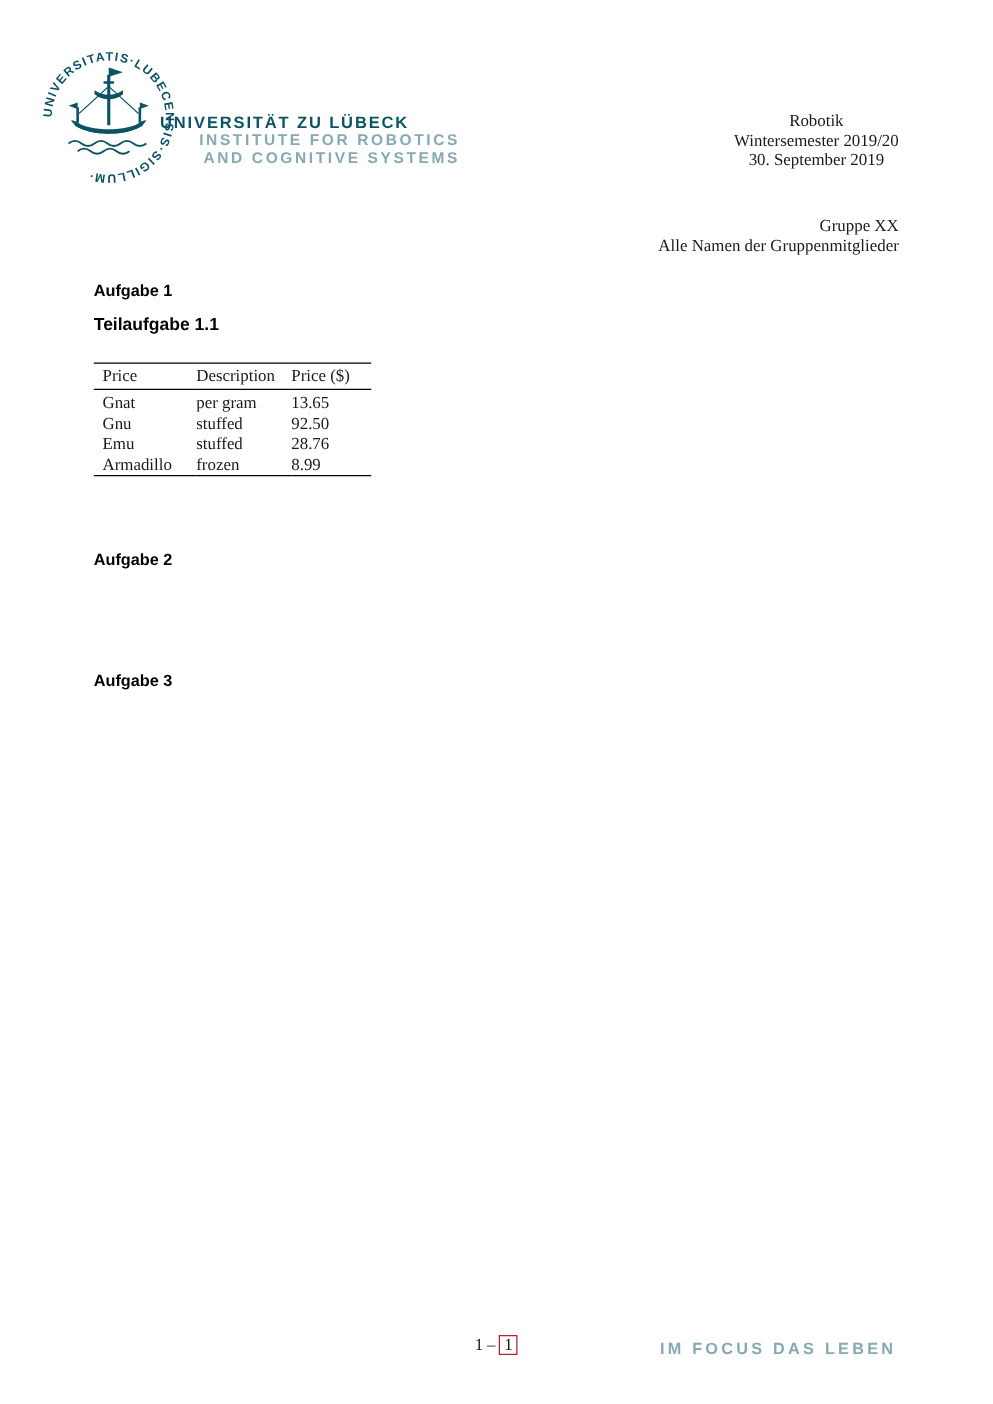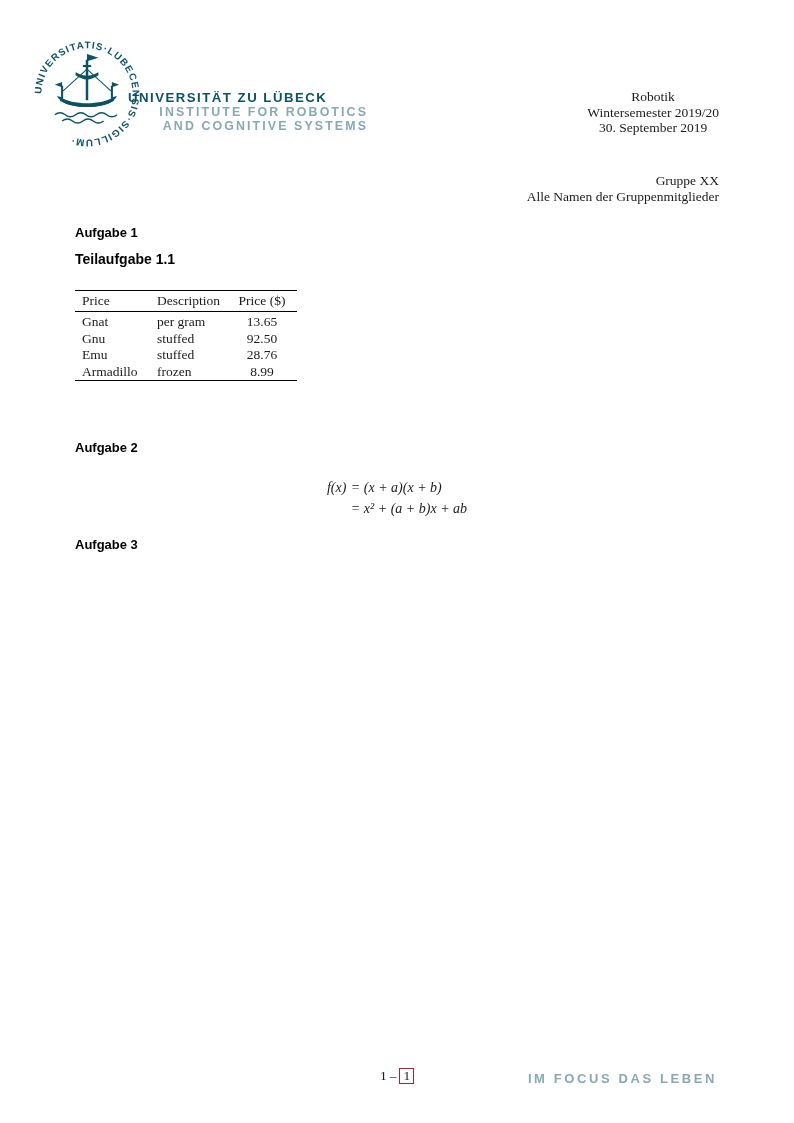--- a/index.html
+++ b/index.html
@@ -109,21 +109,21 @@
     border-bottom: 1.6px solid #000;
   }
   .price-table td {
     line-height: 15.4px;
     padding: 0.5px 0;
     vertical-align: bottom;
     white-space: nowrap;
   }
   .col-animal { width: 82px; padding-left: 7px !important; }
   .col-desc   { width: 76px; }
-  .col-price  { width: 64px; text-align: center; padding-right: 6px !important; }
+  .col-price  { width: 64px; text-align: left; padding-right: 6px !important; }
   .group-header-cell {
     text-align: center;
     border-bottom: 1px solid #000;
     padding-bottom: 2px !important;
   }
   .head-row td {
     border-bottom: 1.1px solid #000;
     padding-top: 2px !important;
     padding-bottom: 2.5px !important;
   }
@@ -247,32 +247,20 @@
       <tr>
         <td class="col-animal">Armadillo</td>
         <td class="col-desc">frozen</td>
         <td class="col-price">8.99</td>
       </tr>
     </tbody>
   </table>
 
   <div id="aufgabe2" class="section-heading">Aufgabe 2</div>
 
-  <div class="equation">
-    <div class="eq-inner">
-      <div class="eq-row">
-        <span class="eq-lhs">f(x)</span>
-        <span class="eq-rhs">= (x + a)(x + b)</span>
-      </div>
-      <div class="eq-row">
-        <span class="eq-lhs"></span>
-        <span class="eq-rhs">= x² + (a + b)x + ab</span>
-      </div>
-    </div>
-  </div>
 
   <div id="aufgabe3" class="section-heading">Aufgabe 3</div>
 
   <div class="footer-pagenum">
     <span>1</span><span class="page-dash">–</span><span class="page-link">1</span>
   </div>
   <div class="slogan">IM FOCUS DAS LEBEN</div>
 
 </div>
 

